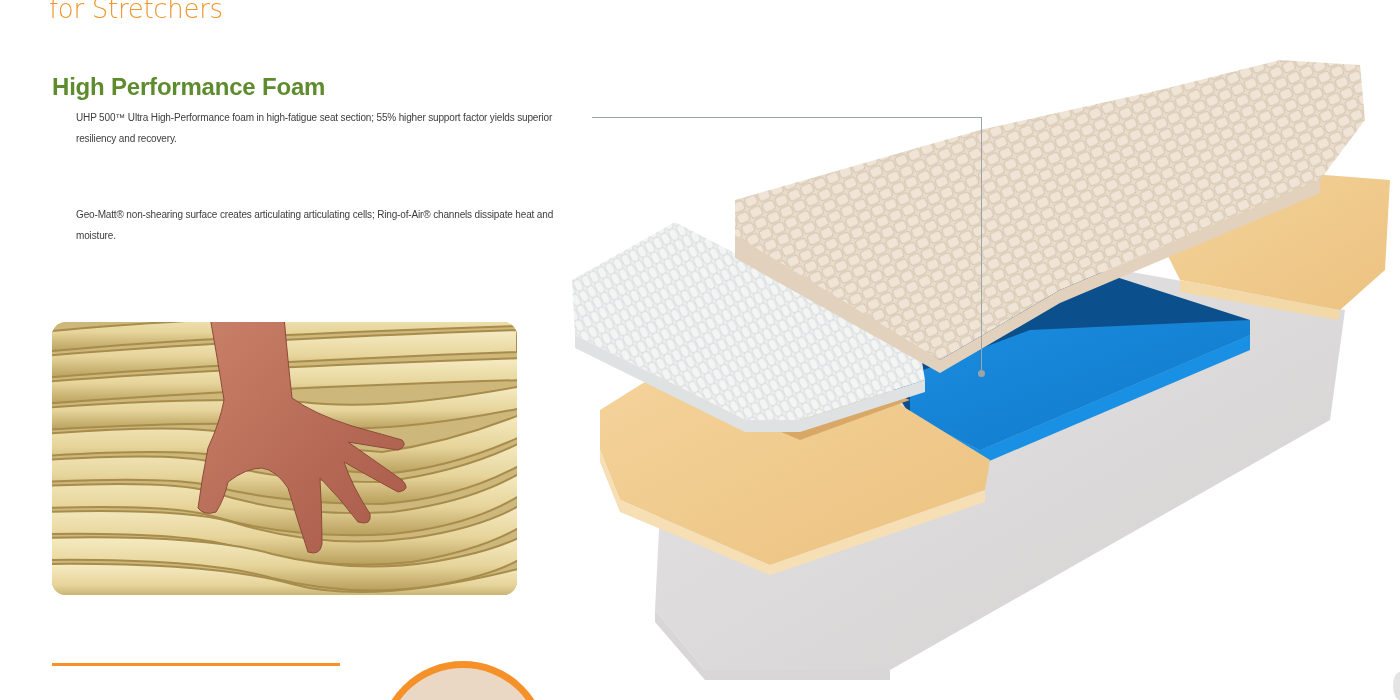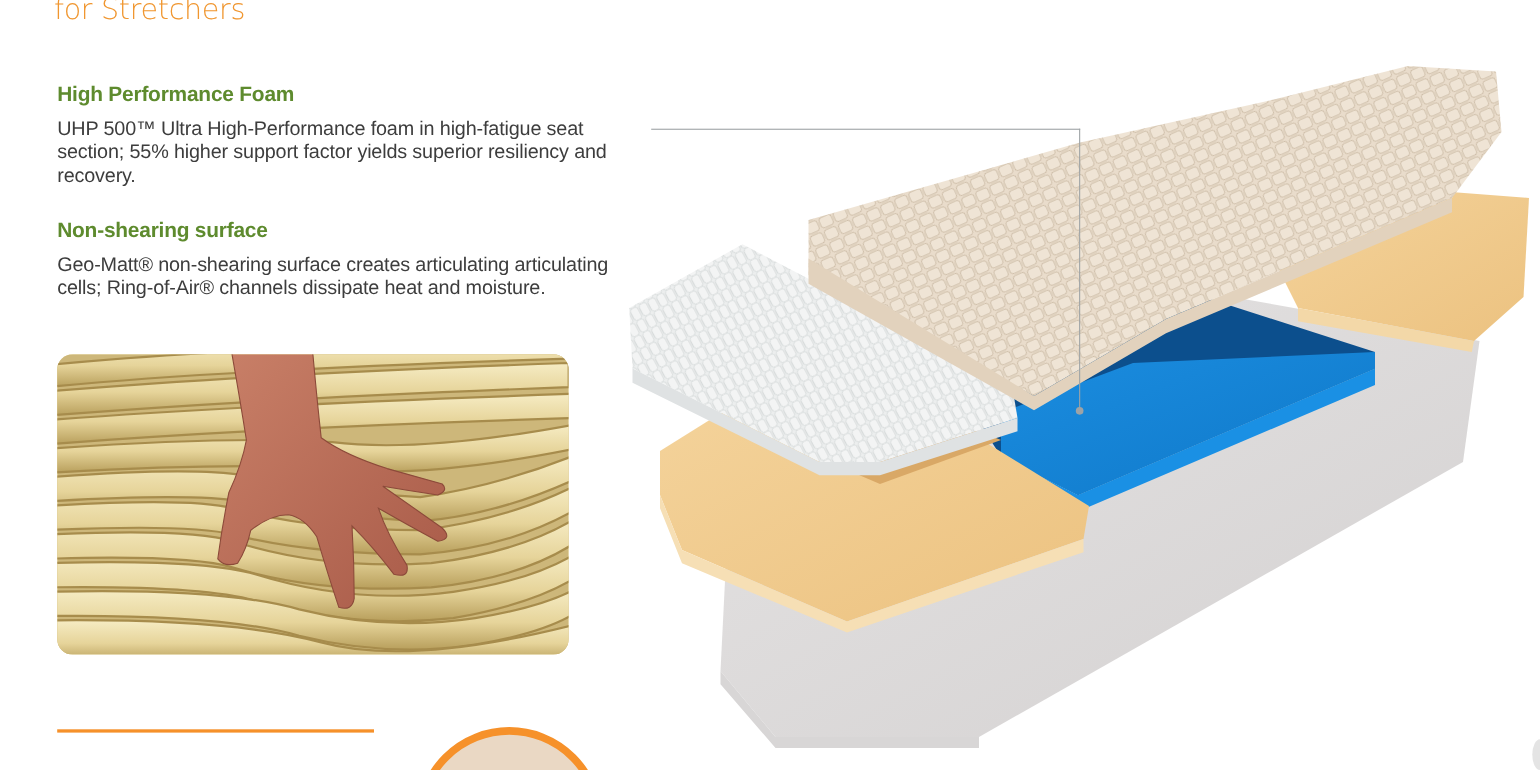--- a/index.html
+++ b/index.html
@@ -9,25 +9,25 @@
     .subtitle {
       position: absolute; left: 49px; top: -8px;
       font-family: "DejaVu Sans", "Liberation Sans", sans-serif;
       font-weight: 300; font-size: 26px; color: #f0962f; letter-spacing: -0.3px;
       line-height: 34px;
     }
 
     .feature { position: absolute; left: 52px; width: 540px; }
     .feature h2 {
       font-family: "Liberation Sans", sans-serif; font-weight: bold;
-      font-size: 19px; color: #5e8b2e; letter-spacing: -0.2px; line-height: 26px;
+      font-size: 24px; color: #5e8b2e; letter-spacing: -0.2px; line-height: 26px;
     }
     .feature p {
-      margin-top: 7px; font-size: 18px; line-height: 21px; color: #3d3d3d;
-      font-family: "Liberation Sans", sans-serif; letter-spacing: -0.15px;
+      margin-top: 7px; font-size: 10px; line-height: 21px; color: #3d3d3d;
+      font-family: "Liberation Sans", sans-serif; letter-spacing: -0.15px; margin-left: 24px;
     }
     #feature-foam { top: 74px; }
     #feature-surface { top: 197px; }
 
     .photo {
       position: absolute; left: 52px; top: 322px; width: 465px; height: 273px;
       border-radius: 14px; overflow: hidden; background: #e8d9a4;
     }
     .photo svg { display: block; }
 
@@ -56,21 +56,20 @@
 <body>
 
 <div class="subtitle">for Stretchers</div>
 
 <section class="feature" id="feature-foam">
   <h2>High Performance Foam</h2>
   <p>UHP 500™ Ultra High-Performance foam in high-fatigue seat section; 55% higher support factor yields superior resiliency and recovery.</p>
 </section>
 
 <section class="feature" id="feature-surface">
-  <h2>Non-shearing surface</h2>
   <p>Geo-Matt® non-shearing surface creates articulating articulating cells; Ring-of-Air® channels dissipate heat and moisture.</p>
 </section>
 
 <div class="photo">
   <svg width="465" height="273" viewBox="0 0 465 273">
     <defs>
       <linearGradient id="tube" x1="0" y1="0" x2="0" y2="1">
         <stop offset="0" stop-color="#f6ecc4"></stop>
         <stop offset="0.55" stop-color="#e6d49a"></stop>
         <stop offset="1" stop-color="#b89f5c"></stop>

